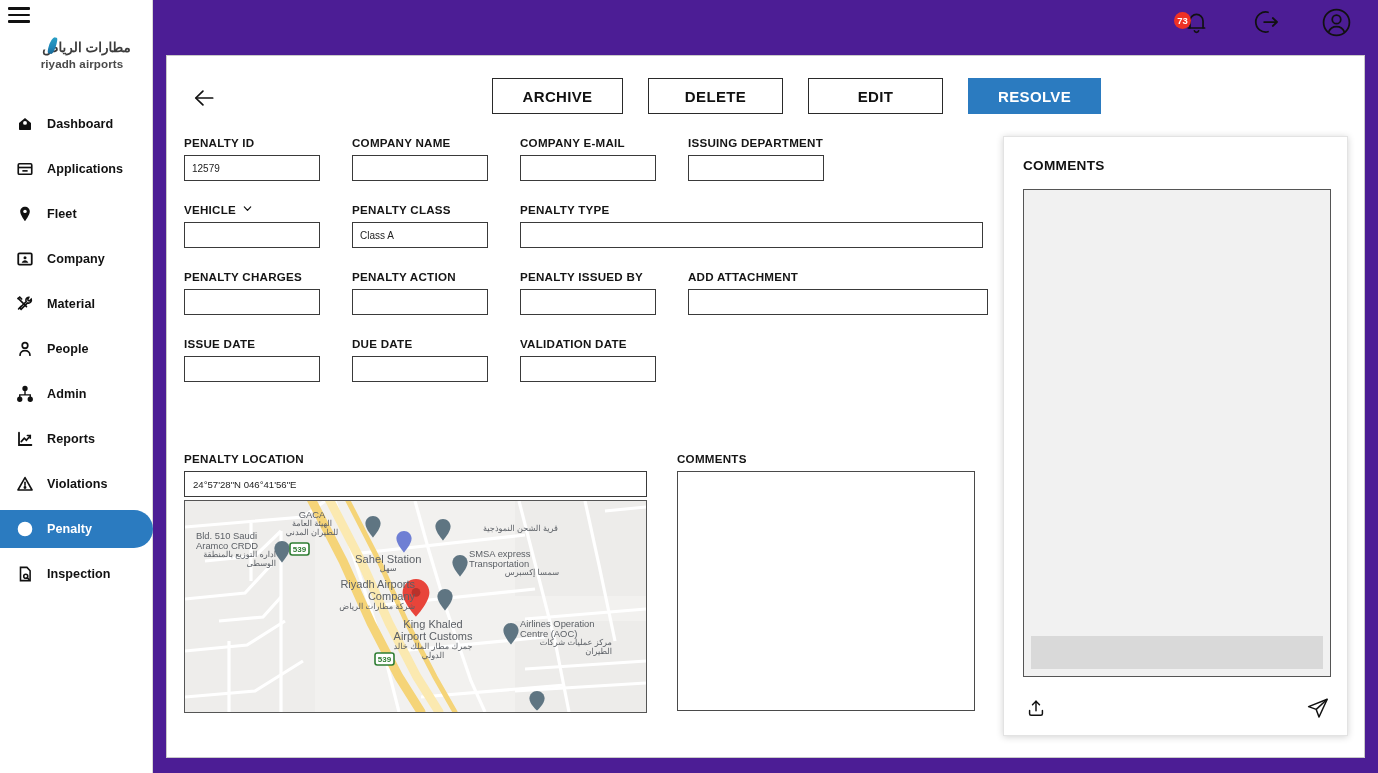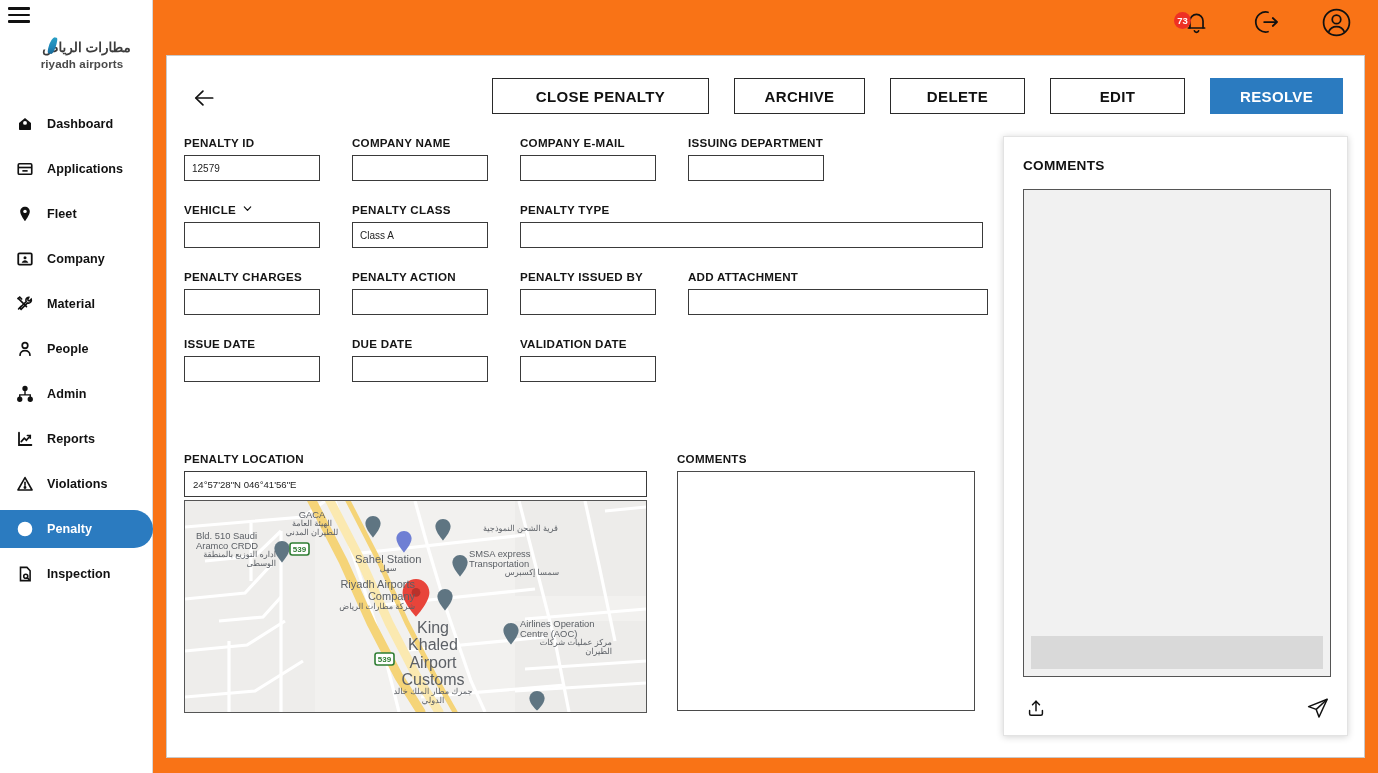--- a/index.html
+++ b/index.html
@@ -58,21 +58,21 @@
     border-radius: 0 19px 19px 0;
     color: #111111;
   }
   .nav-item .nav-label { font-size: 12.6px; font-weight: 700; letter-spacing: .05px; }
   .nav-item .nav-ico { width: 18px; height: 18px; display:flex; align-items:center; justify-content:center; flex: 0 0 18px;}
   .nav-item .nav-ico svg { display:block; }
   .nav-item.active { background: #2B7BC0; color: #ffffff; }
   .nav-item.active .nav-ico svg { stroke: #ffffff; fill: #ffffff; }
 
   
-  .main { position: relative; flex: 1; height: 773px; background: #f97316; }
+  .main { position: relative; flex: 1; height: 773px; background: #4c1d95; }
   .topbar {
     height: 48px; display: flex; align-items: center; justify-content: flex-end;
     gap: 38px; padding-right: 26px;
   }
   .topicon { width: 32px; height: 32px; position: relative; cursor: pointer;
              display:flex; align-items:center; justify-content:center; }
   .badge {
     position: absolute; left: -6px; top: 4px;
     min-width: 17px; height: 17px; border-radius: 9px;
     background: #EE3124; color: #fff;
@@ -363,21 +363,20 @@
     <div class="panel">
 
       <div class="actionrow">
         <div class="backarrow">
           <svg width="26" height="26" viewBox="0 0 24 24" fill="none" stroke="#111" stroke-width="1.6" stroke-linecap="round" stroke-linejoin="round">
             <line x1="20" y1="12" x2="5" y2="12"></line>
               <polyline points="11,5.6 4.4,12 11,18.4"></polyline>
           </svg>
         </div>
         <div class="btns">
-          <div class="btn w1">CLOSE PENALTY</div>
           <div class="btn w3">ARCHIVE</div>
           <div class="btn w2">DELETE</div>
           <div class="btn w4">EDIT</div>
           <div class="btn primary">RESOLVE</div>
         </div>
       </div>
 
       <div class="form">
 
         <div class="frow">
@@ -552,21 +551,21 @@
         </div>
         <div class="map-label" style="left:284px; top:48px; width:90px;">
           <div class="en">SMSA express Transportation</div>
           <div class="ar">سمسا إكسبرس</div>
         </div>
         <div class="map-label" style="left:148px; top:78px; width:82px; text-align:right;">
           <div class="en" style="font-size:11px">Riyadh Airports Company</div>
           <div class="ar">شركة مطارات الرياض</div>
         </div>
         <div class="map-label" style="left:206px; top:118px; width:84px; text-align:center;">
-          <div class="en" style="font-size:16px">King Khaled Airport Customs</div>
+          <div class="en" style="font-size:11px">King Khaled Airport Customs</div>
           <div class="ar">جمرك مطار الملك خالد الدولي</div>
         </div>
         <div class="map-label" style="left:335px; top:118px; width:92px;">
           <div class="en">Airlines Operation Centre (AOC)</div>
           <div class="ar">مركز عمليات شركات الطيران</div>
         </div>
       </div>
 
       <div class="cmt-card">
         <div class="cmt-title">COMMENTS</div>

